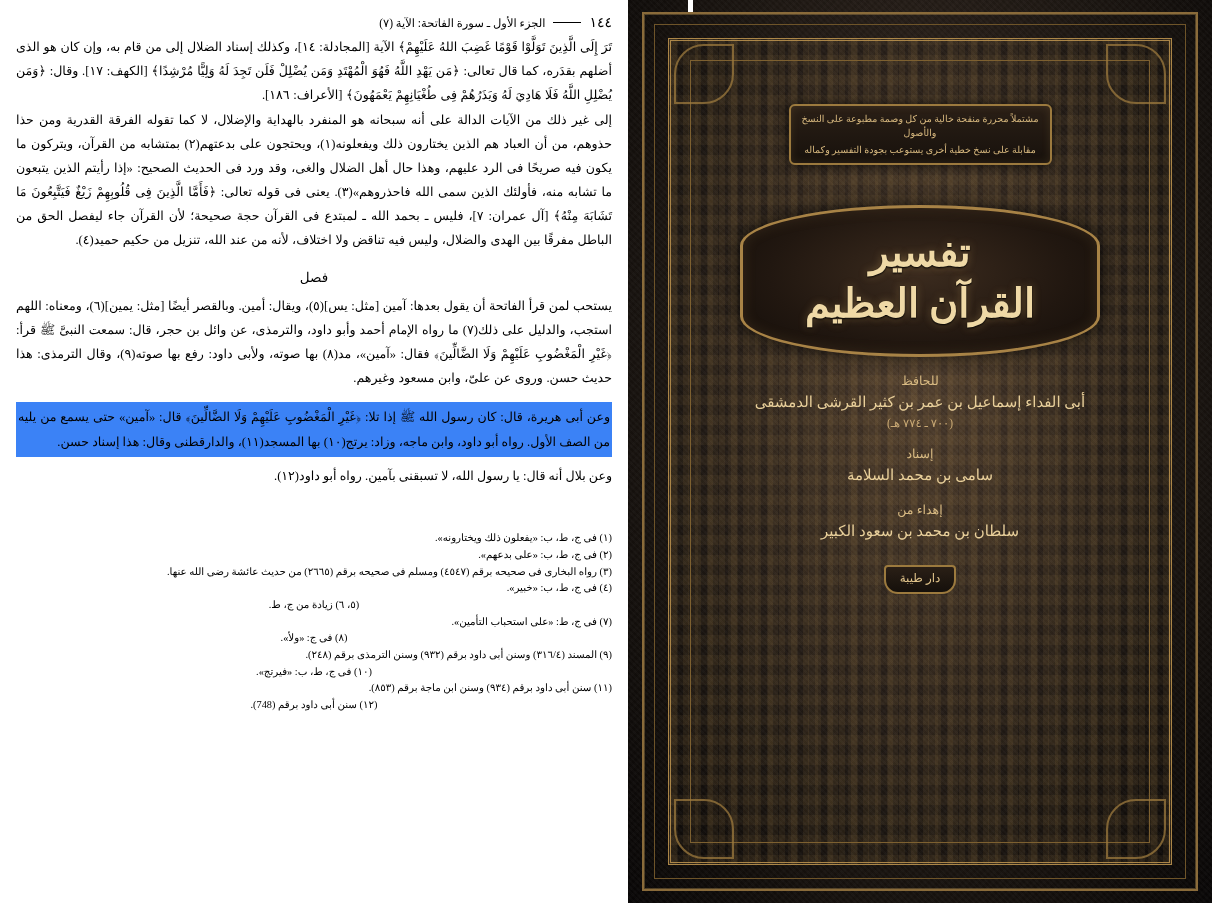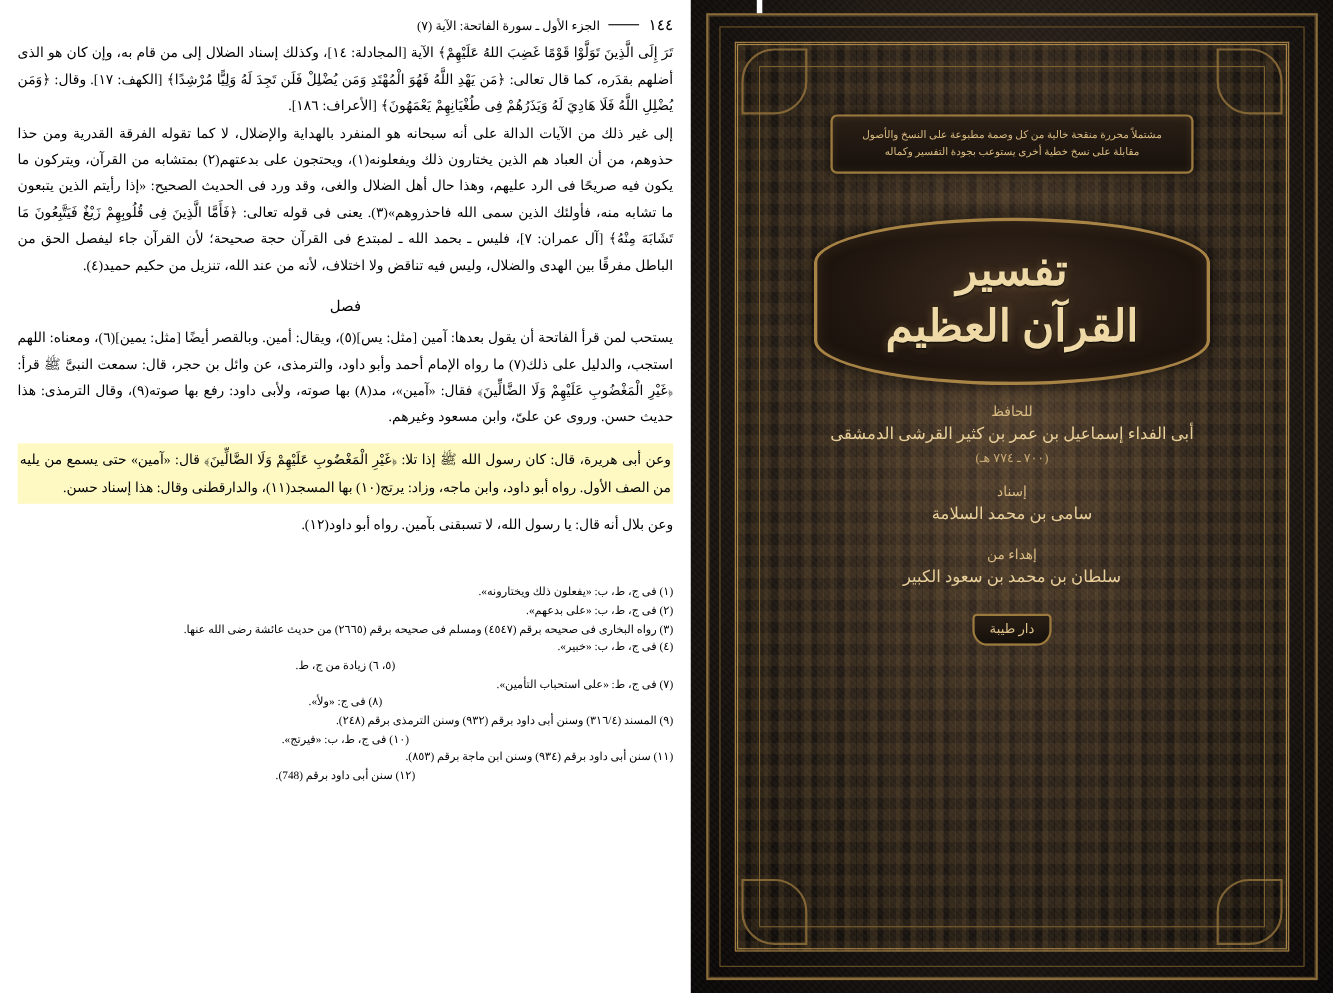--- a/index.html
+++ b/index.html
@@ -68,21 +68,21 @@
   .body-text p { margin: 0 0 0 0; }
 
   .section-title {
     text-align: center;
     font-size: 13.5px;
     margin: 16px 0 8px 0;
     font-weight: normal;
   }
 
   .highlight {
-    background: #fef9c3;
+    background: #3b82f6;
     padding: 3px 2px;
     margin-top: 12px;
     margin-bottom: 6px;
     font-size: 12.6px;
     line-height: 1.95;
     text-align: justify;
   }
 
   .post-highlight {
     font-size: 12.6px;
@@ -183,21 +183,21 @@
     display: flex;
     flex-direction: column;
     align-items: center;
     color: #e6cfa0;
     text-align: center;
     direction: rtl;
   }
 
   .ribbon {
     margin-top: 32px;
-    width: 330px;
+    width: 263px;
     min-height: 54px;
     border: 2px solid #9c7a3e;
     background: linear-gradient(180deg, #2a1f16 0%, #17110c 100%);
     border-radius: 6px;
     display: flex;
     flex-direction: column;
     justify-content: center;
     gap: 2px;
     padding: 6px 10px;
     box-sizing: border-box;

